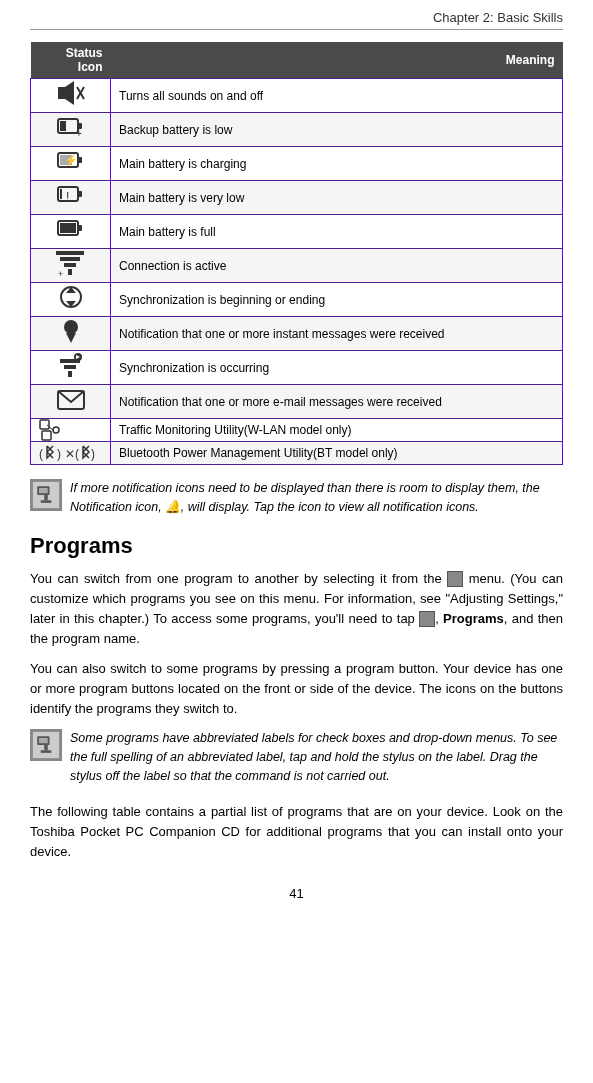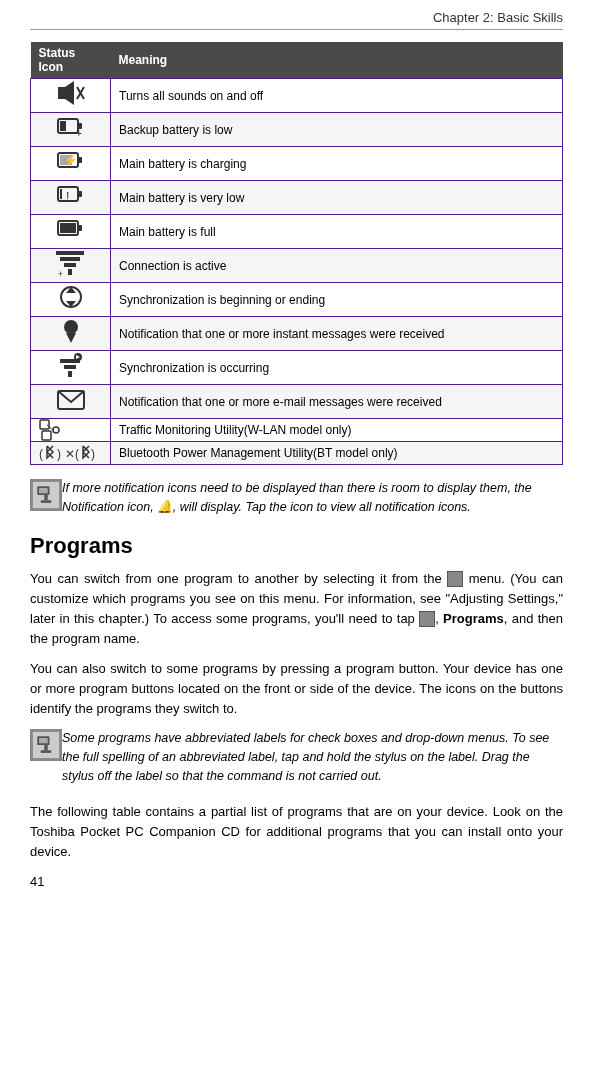--- a/index.html
+++ b/index.html
@@ -22,21 +22,21 @@
     }
     table.status-table {
       width: 100%;
       border-collapse: collapse;
       font-size: 12px;
       margin-bottom: 14px;
     }
     table.status-table th {
       background: #4a4a4a;
       color: #fff;
-      text-align: left;
+      text-align: right;
       padding: 4px 8px;
       font-weight: bold;
       font-size: 12px;
     }
     table.status-table td {
       border: 1px solid #4c1d95;
       padding: 0 8px;
       vertical-align: middle;
     }
     table.status-table tr:nth-child(even) td {
@@ -47,20 +47,21 @@
     }
     .icon-cell {
       width: 80px;
       text-align: center;
       font-size: 18px;
     }
     .note-box {
       display: flex;
       align-items: flex-start;
       margin-bottom: 16px;
+      gap: 8px;
     }
     .note-icon {
       width: 32px;
       height: 32px;
       flex-shrink: 0;
       background: #ccc;
       border: 2px solid #888;
       display: flex;
       align-items: center;
       justify-content: center;
@@ -84,23 +85,23 @@
     .body-text {
       font-size: 13px;
       line-height: 1.55;
       margin-bottom: 10px;
       text-align: justify;
     }
     .body-text b {
       font-weight: bold;
     }
     .page-number {
-      text-align: left;
-      font-size: 13px;
-      margin-top: 12px;
+      text-align: center;
+      font-size: 13px;
+      margin-top: 24px;
       font-weight: normal;
     }
   </style>
 </head>
 <body>
 
 <div class="chapter-title">
   <span>Chapter 2: Basic Skills</span>
 </div>
 

